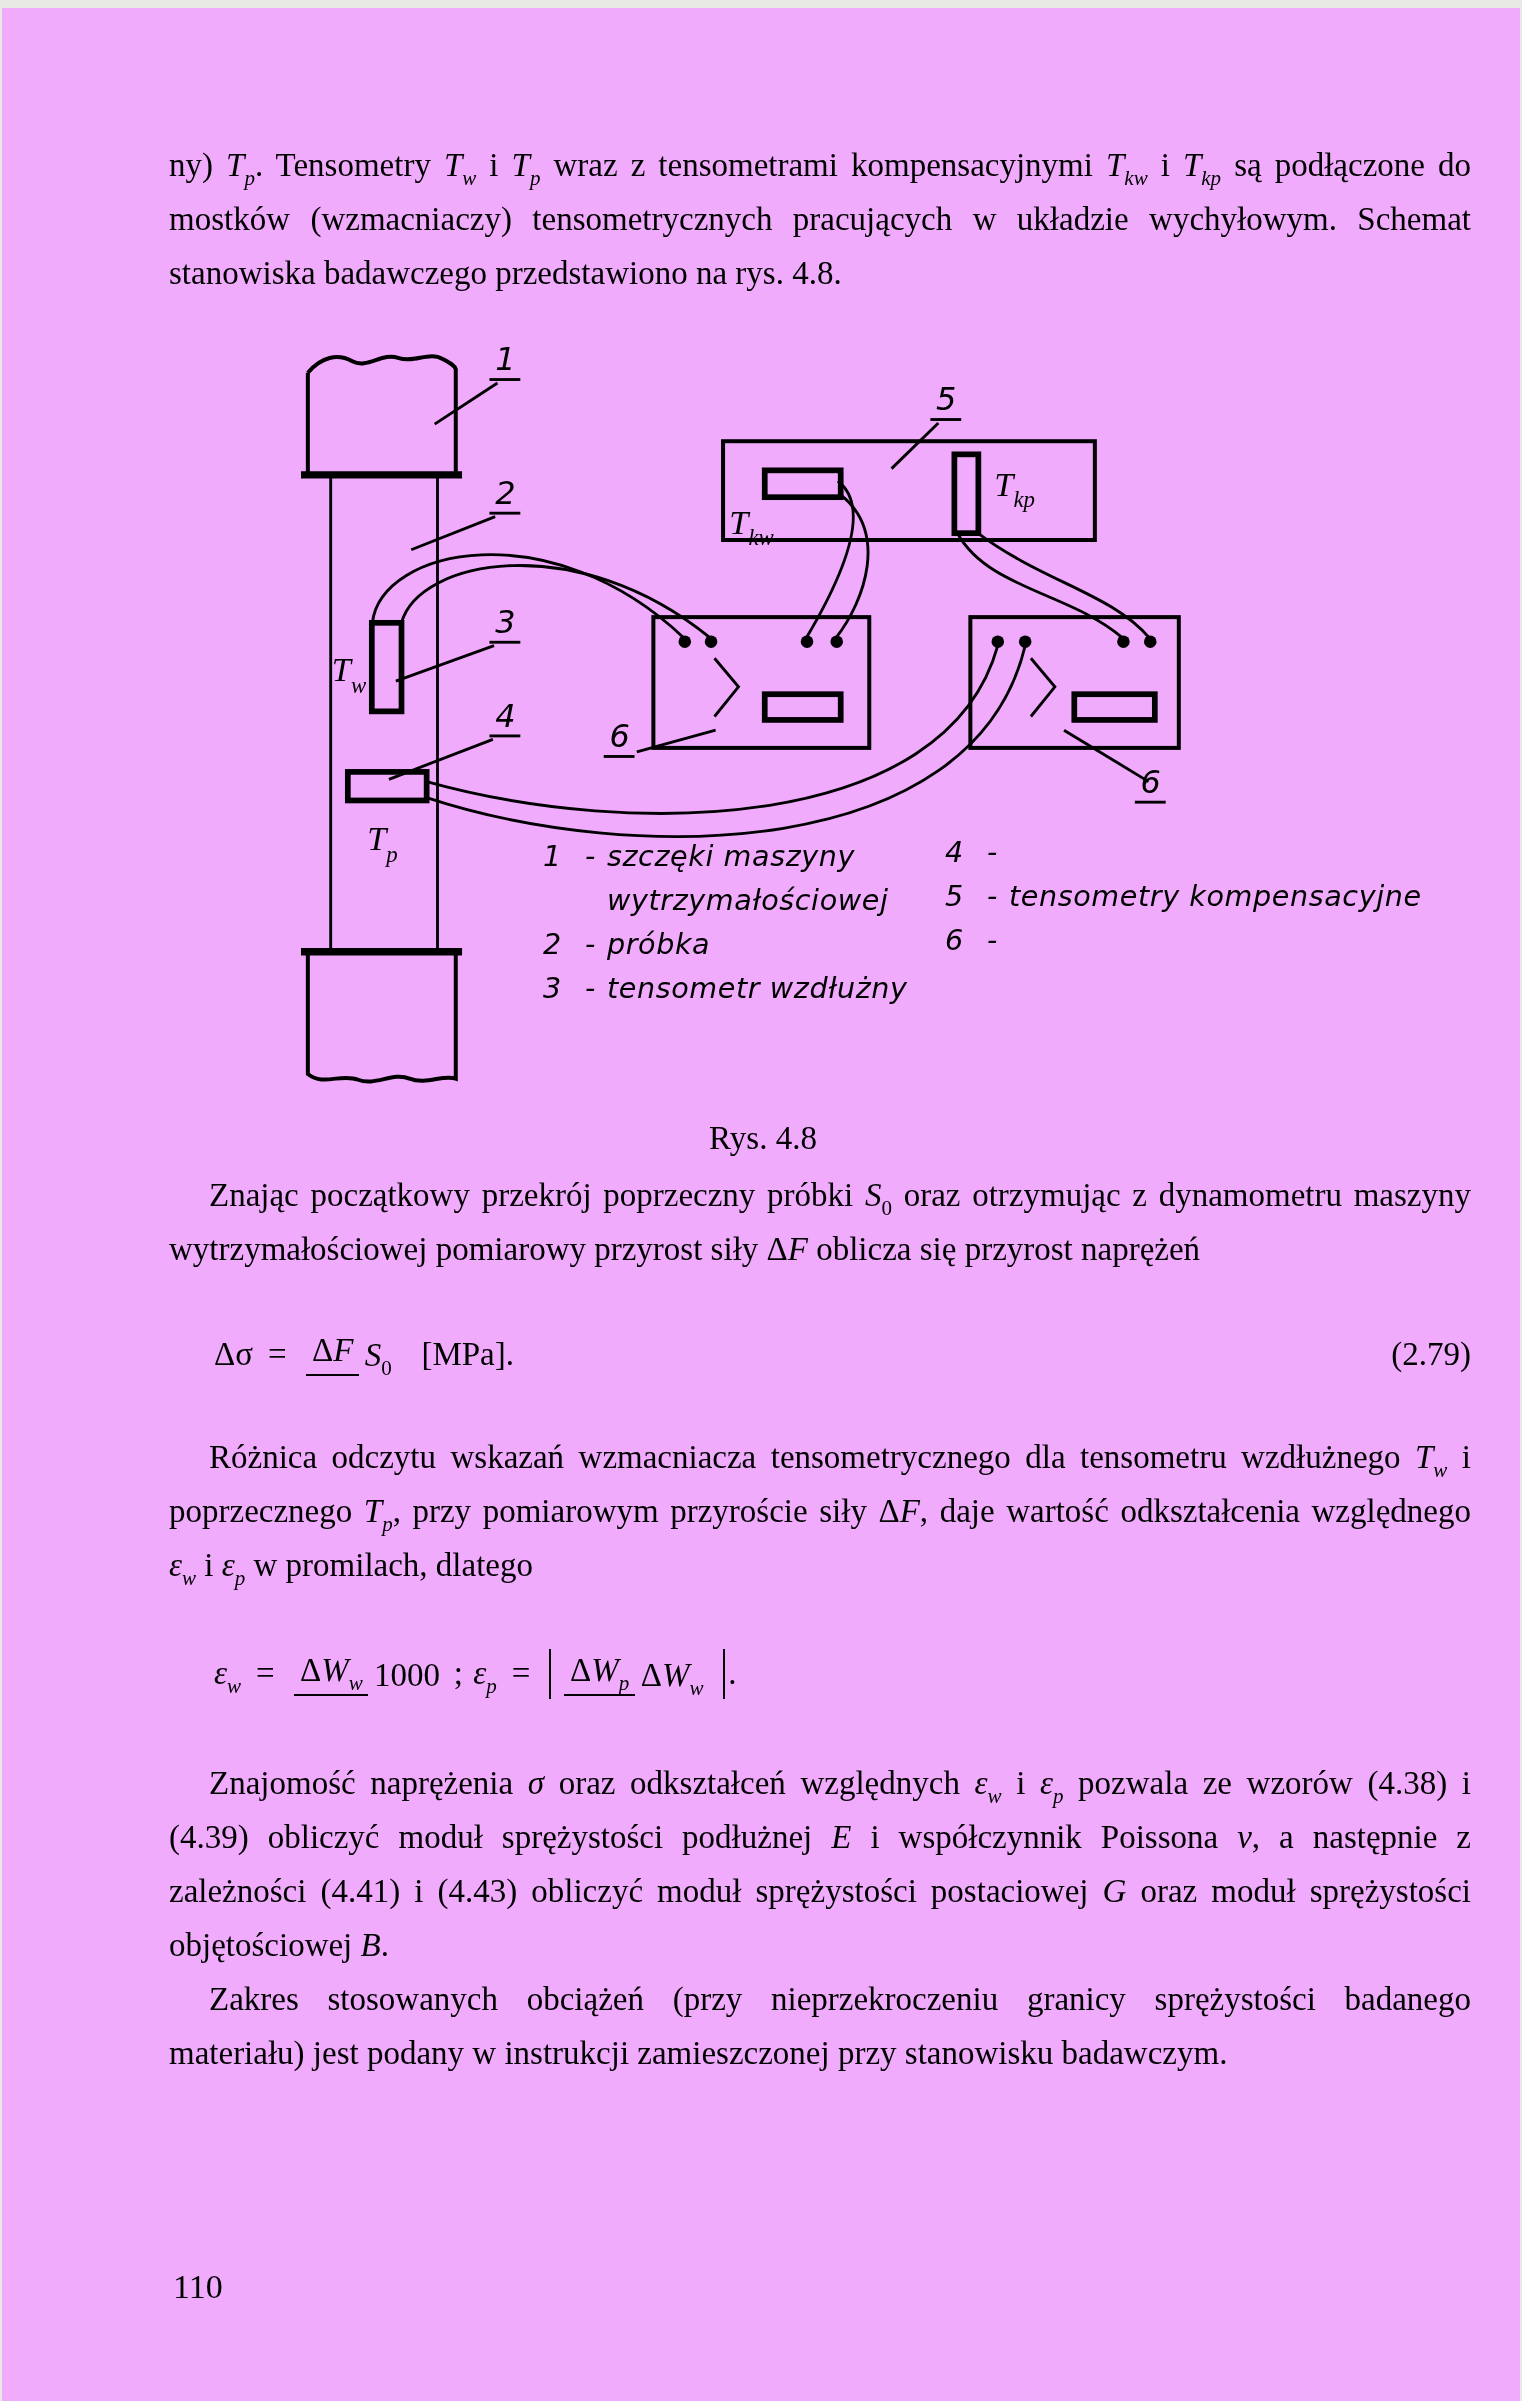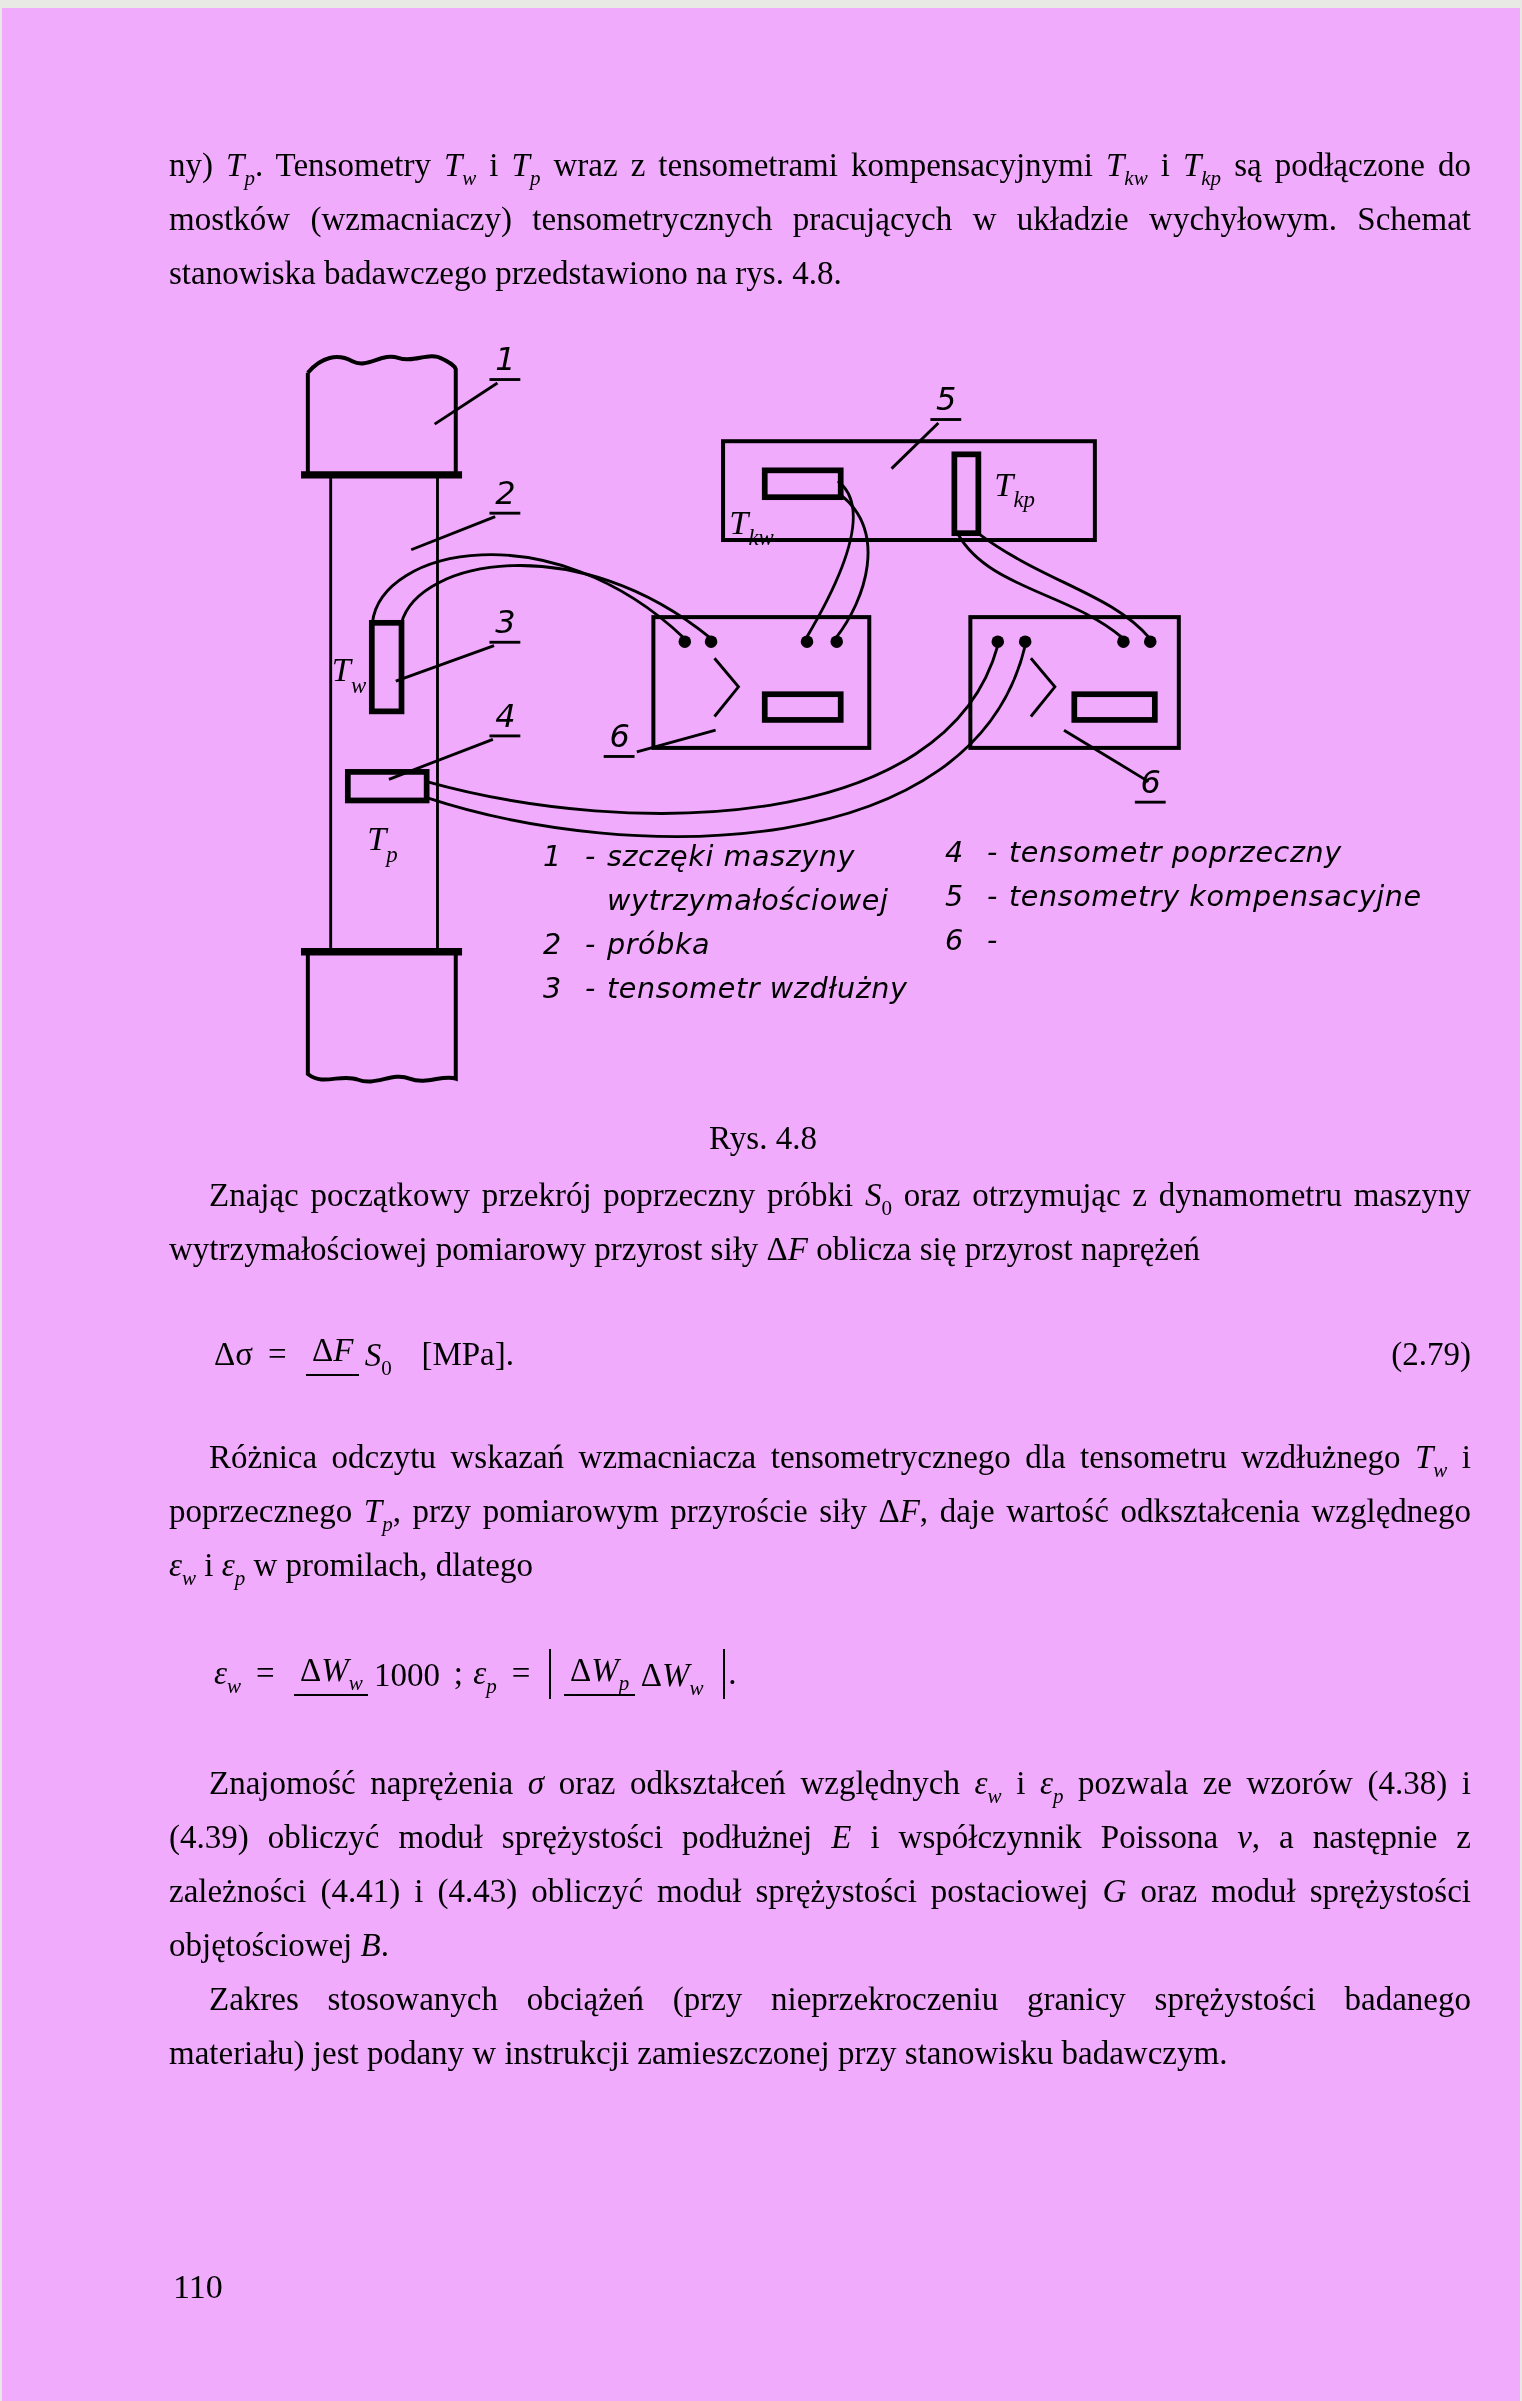--- a/index.html
+++ b/index.html
@@ -172,21 +172,20 @@
         <div class="lrow">
           <span class="lnum">3</span>
           <span class="ldash">-</span>
           <span class="ltext">tensometr wzdłużny</span>
         </div>
       </div>
       <div class="legend legend-right">
         <div class="lrow">
           <span class="lnum">4</span>
           <span class="ldash">-</span>
-          <span class="ltext">tensometr poprzeczny</span>
         </div>
         <div class="lrow">
           <span class="lnum">5</span>
           <span class="ldash">-</span>
           <span class="ltext">tensometry kompensacyjne</span>
         </div>
         <div class="lrow">
           <span class="lnum">6</span>
           <span class="ldash">-</span>
         </div>

